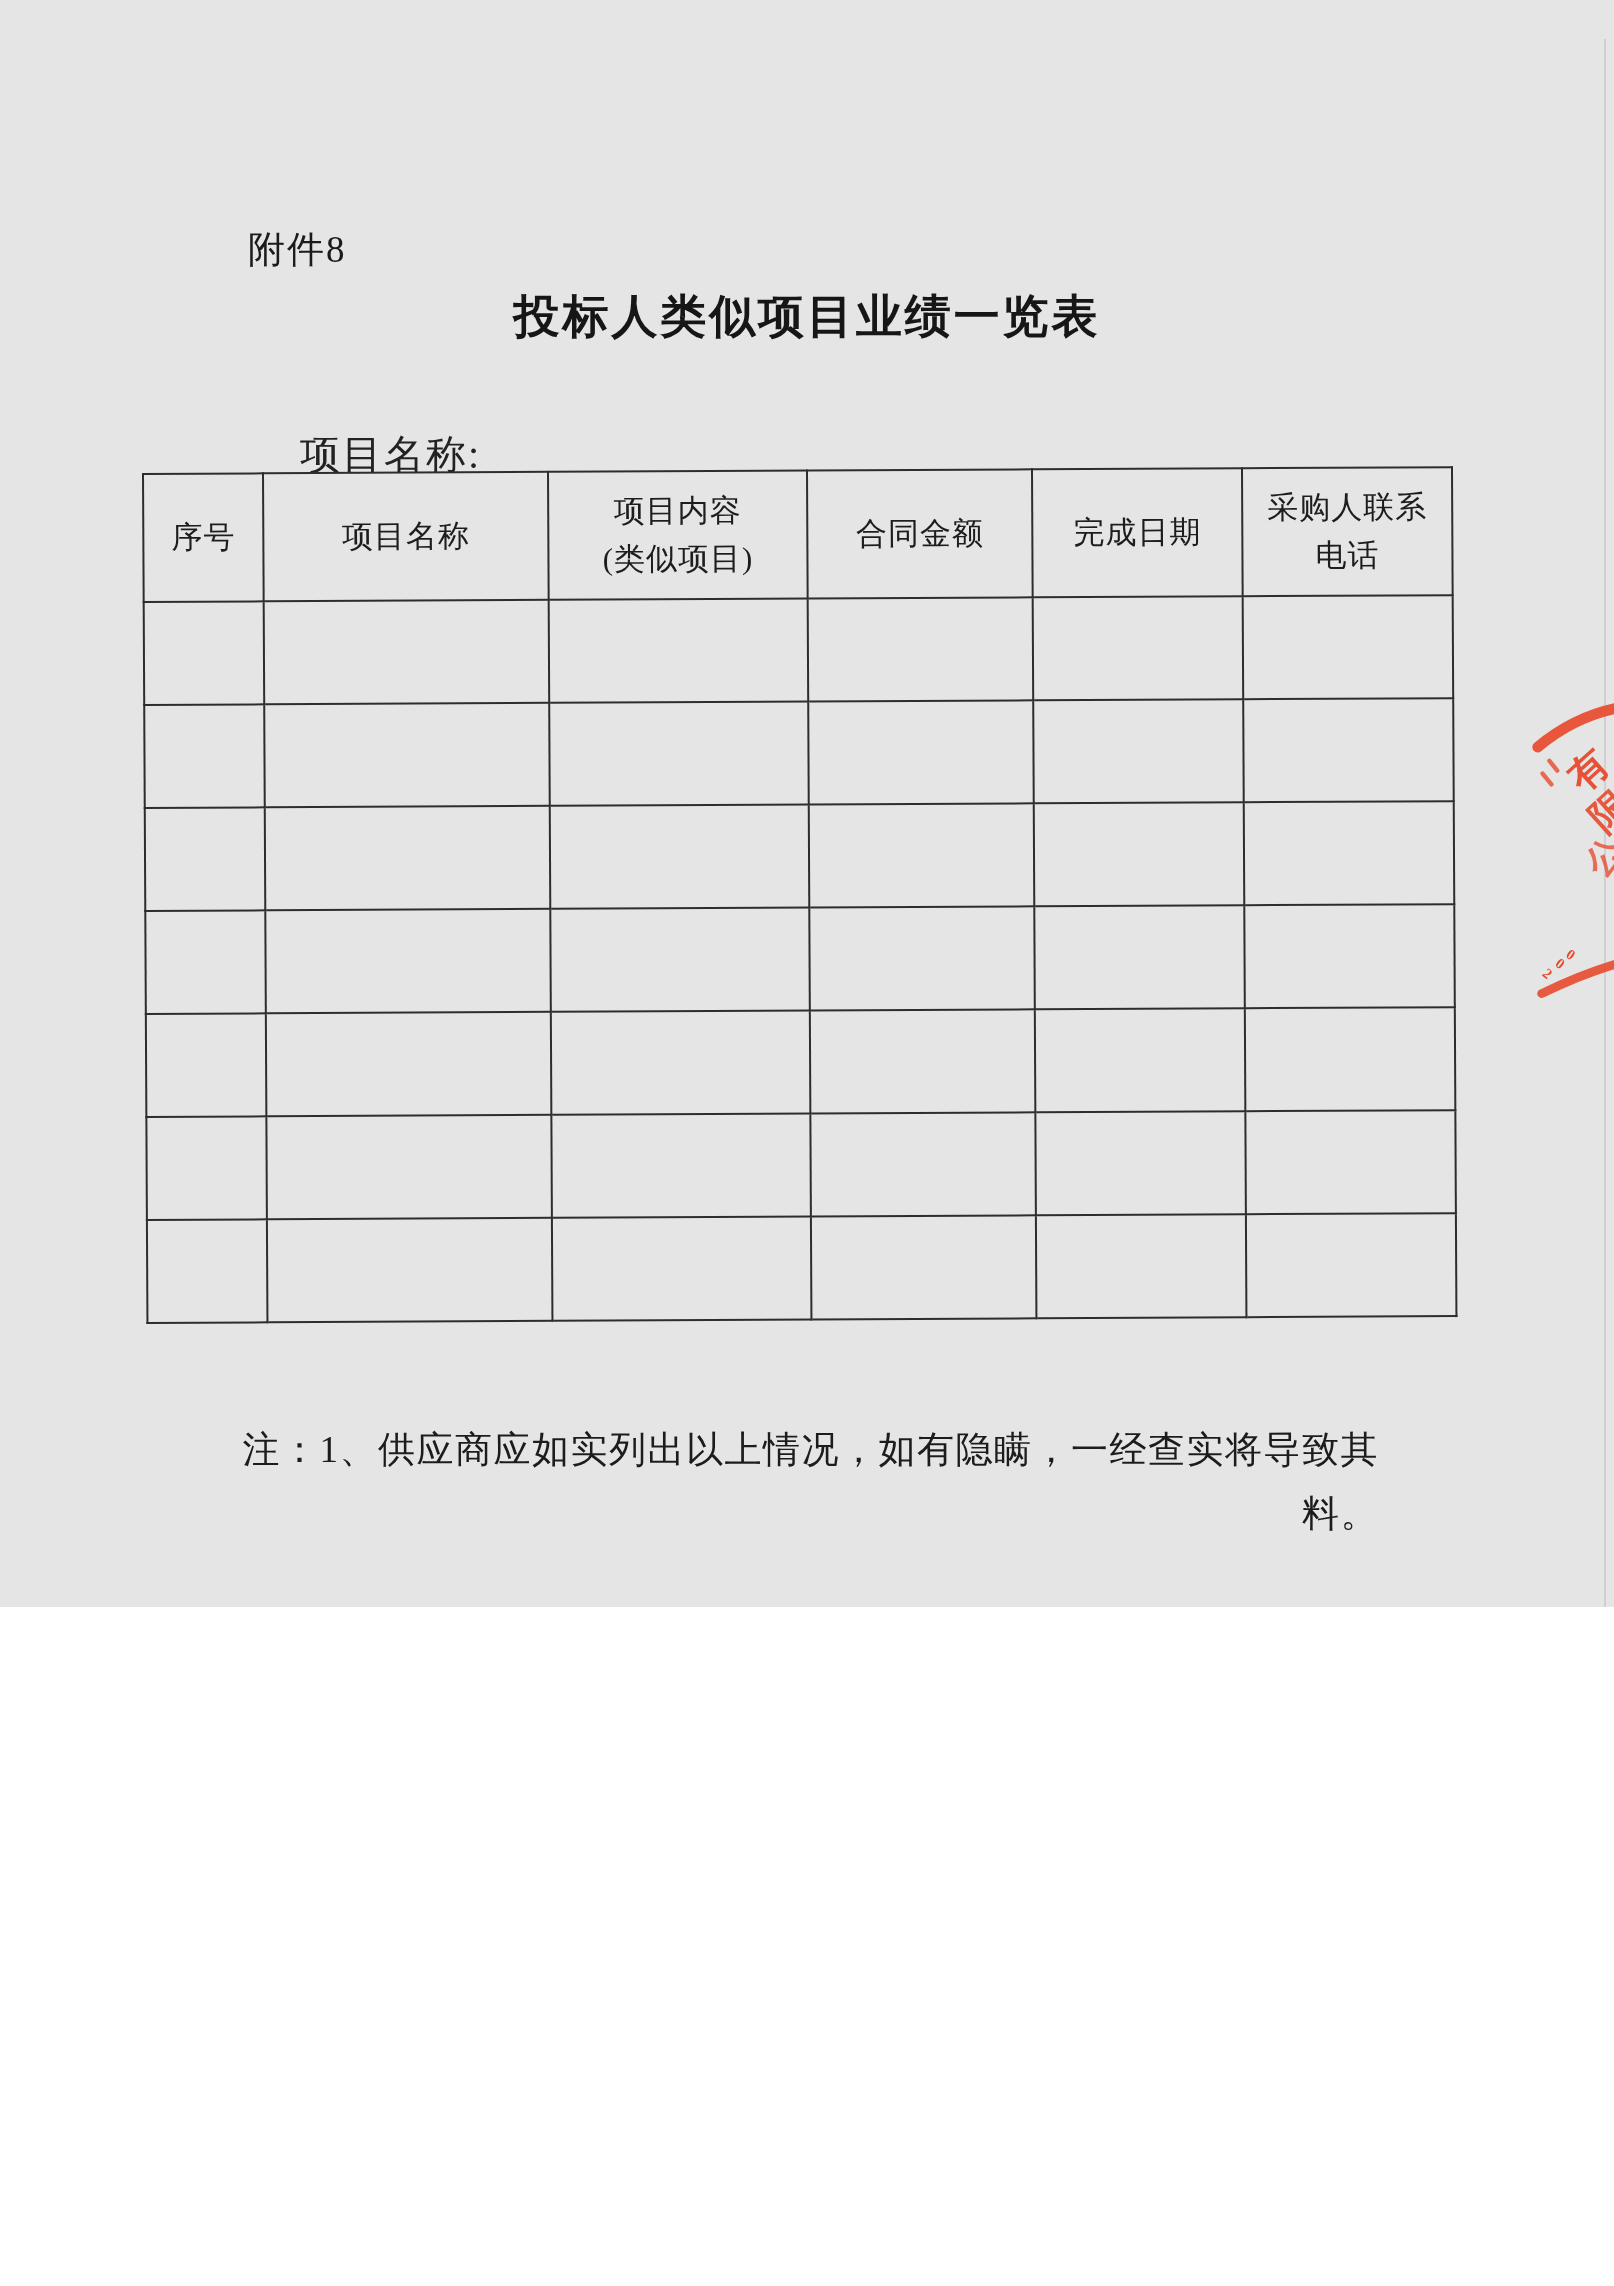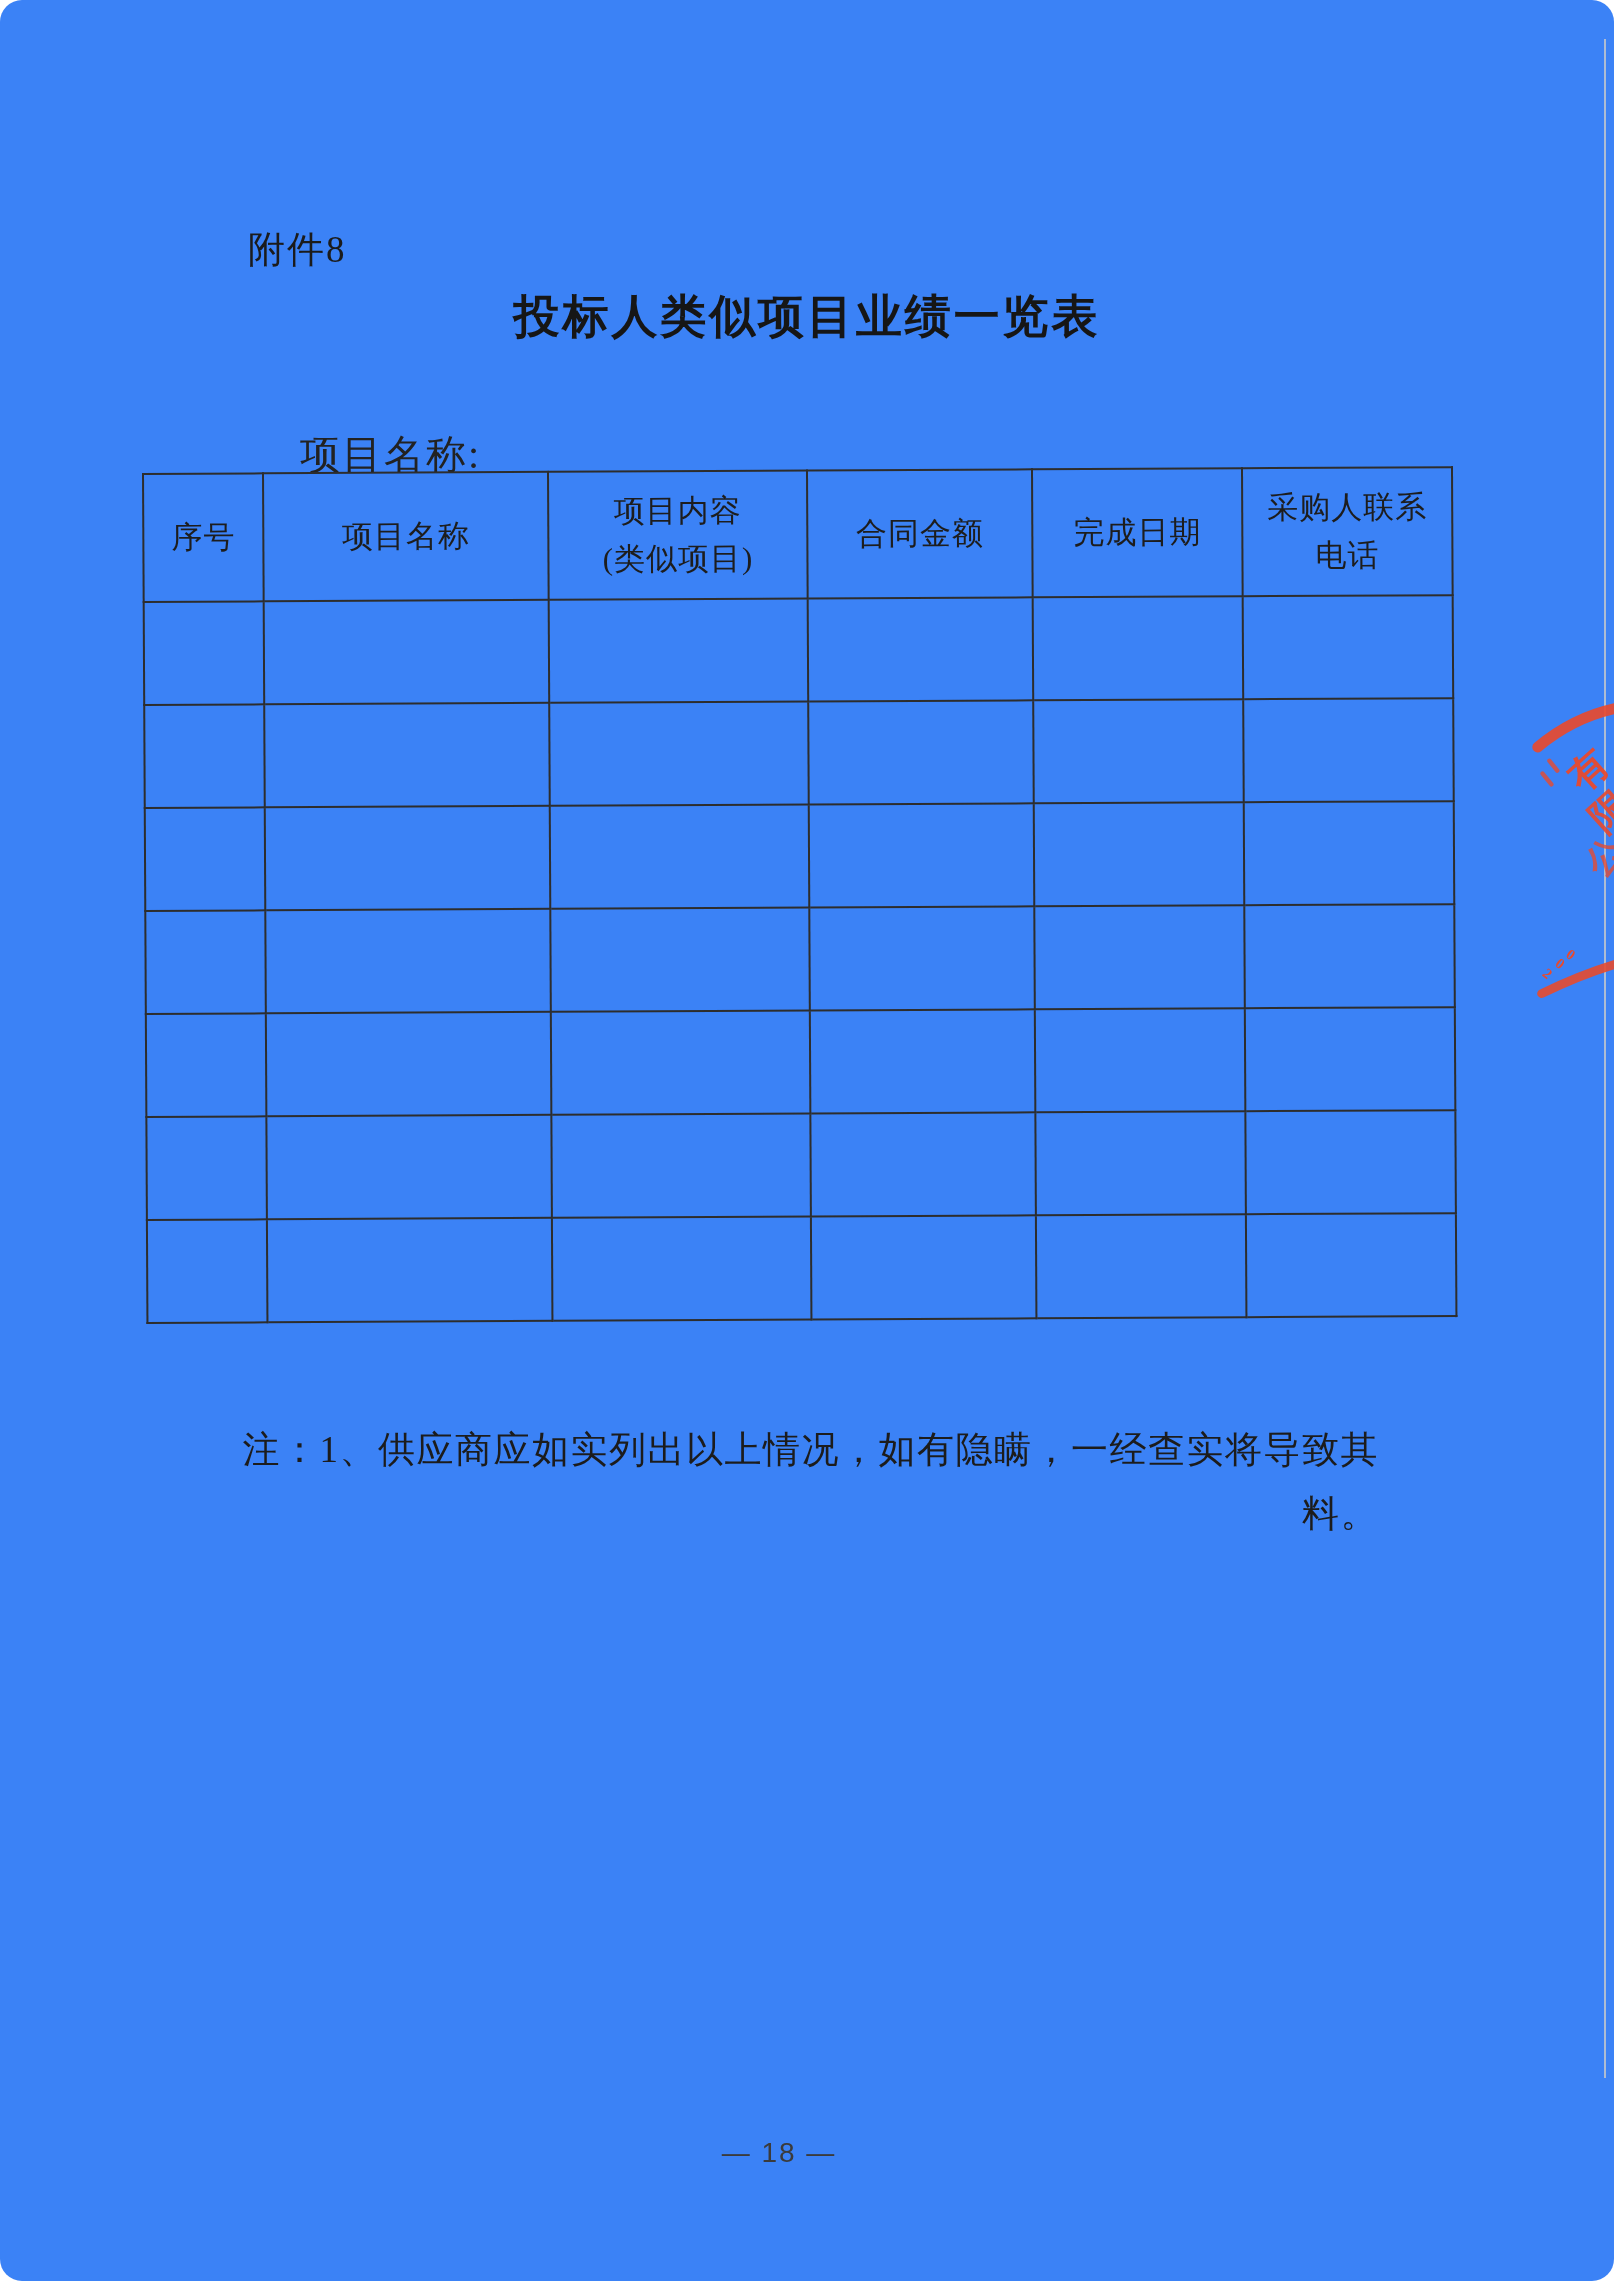--- a/index.html
+++ b/index.html
@@ -1,24 +1,23 @@
 <!DOCTYPE html>
 <html><head>
 <meta charset="utf-8">
 <style>
   html, body { margin: 0; padding: 0; background: #ffffff; }
   .page {
     position: relative;
     width: 1614px;
-    height: 2281px;
-    background: #3b82f6;
+    height: 1607px;
+    background: #e5e5e5;
     overflow: hidden;
     font-family: "Liberation Serif", "DejaVu Serif", serif;
     color: #1e1e1e;
-    border-radius: 22px;
   }
 
   .attachment-label {
     position: absolute;
     left: 248px;
     top: 225px;
     font-size: 37px;
     letter-spacing: 2px;
     color: #1b1b1b;
   }

